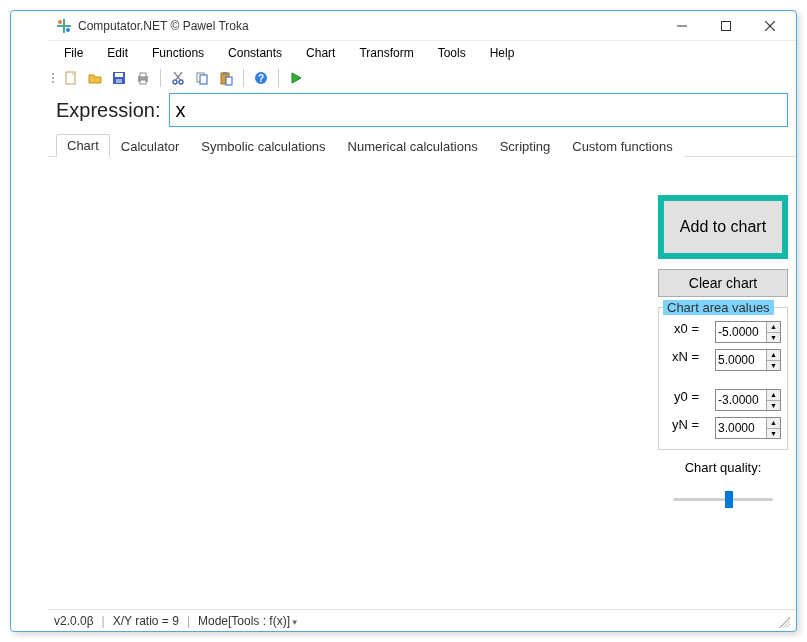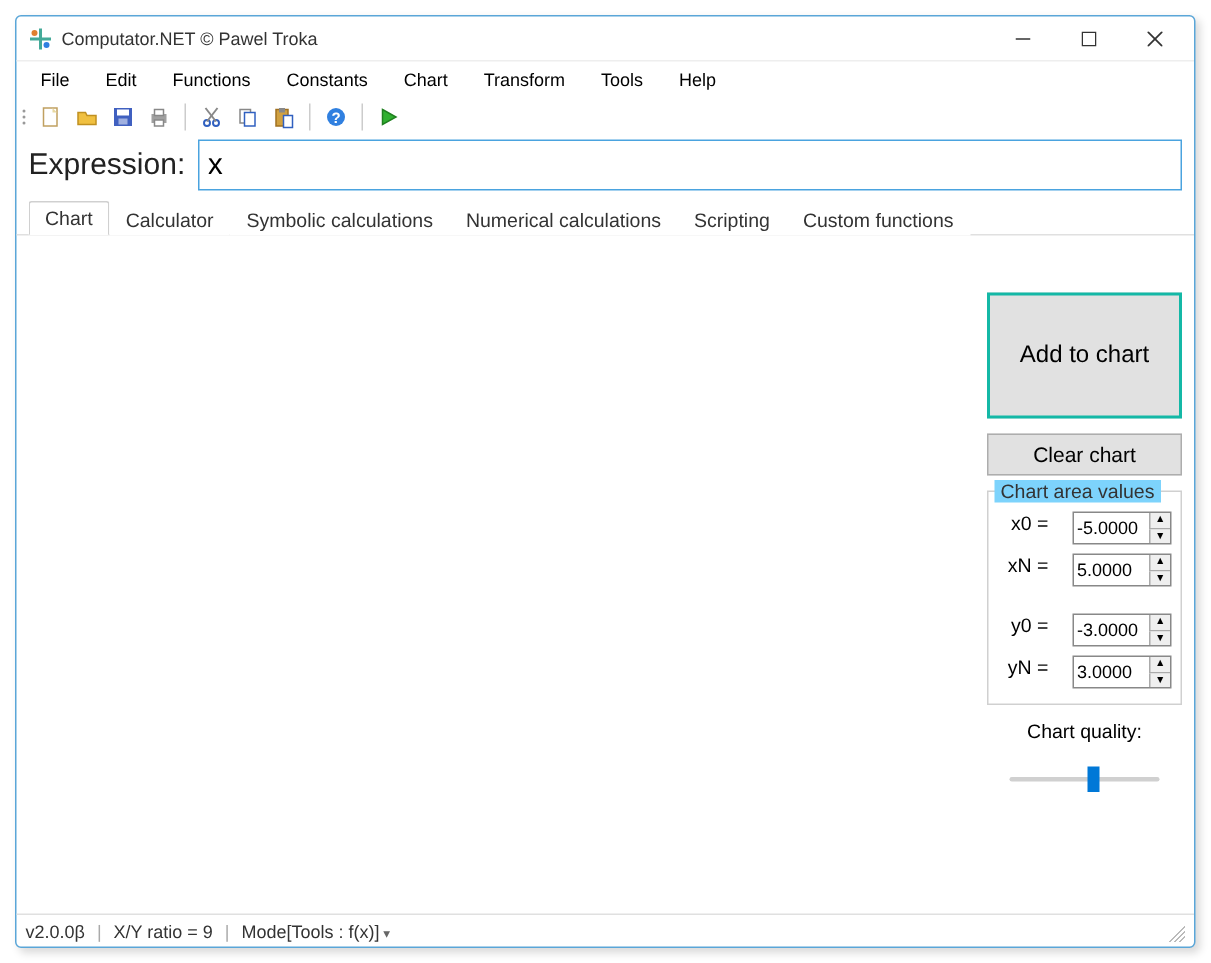--- a/index.html
+++ b/index.html
@@ -13,20 +13,21 @@
   .window {
     width: 787px;
     height: 622px;
     border: 1px solid #5aa6d8;
     border-radius: 4px;
     box-shadow: 3px 3px 6px rgba(0,0,0,0.15);
     display: flex;
     flex-direction: column;
     background: #fff;
     position: relative;
+    padding-left: 37px;
   }
   .titlebar {
     height: 30px;
     display: flex;
     align-items: center;
     padding: 0 4px 0 8px;
     border-bottom: 1px solid #eee;
   }
   .titlebar .app-icon {
     width: 16px; height: 16px; margin-right: 6px;
@@ -119,22 +120,22 @@
   }
   .side-panel {
     width: 130px;
     display: flex;
     flex-direction: column;
     gap: 10px;
     align-items: stretch;
     padding-top: 30px;
   }
   .big-btn {
-    height: 84px;
-    border: 2px solid #14b8a6;
+    height: 64px;
+    border: 6px solid #14b8a6;
     background: #e1e1e1;
     font-size: 16px;
     display: flex; align-items: center; justify-content: center;
     text-align: center;
     padding: 0 8px;
     cursor: default;
   }
   .med-btn {
     height: 28px;
     border: 1px solid #adadad;

